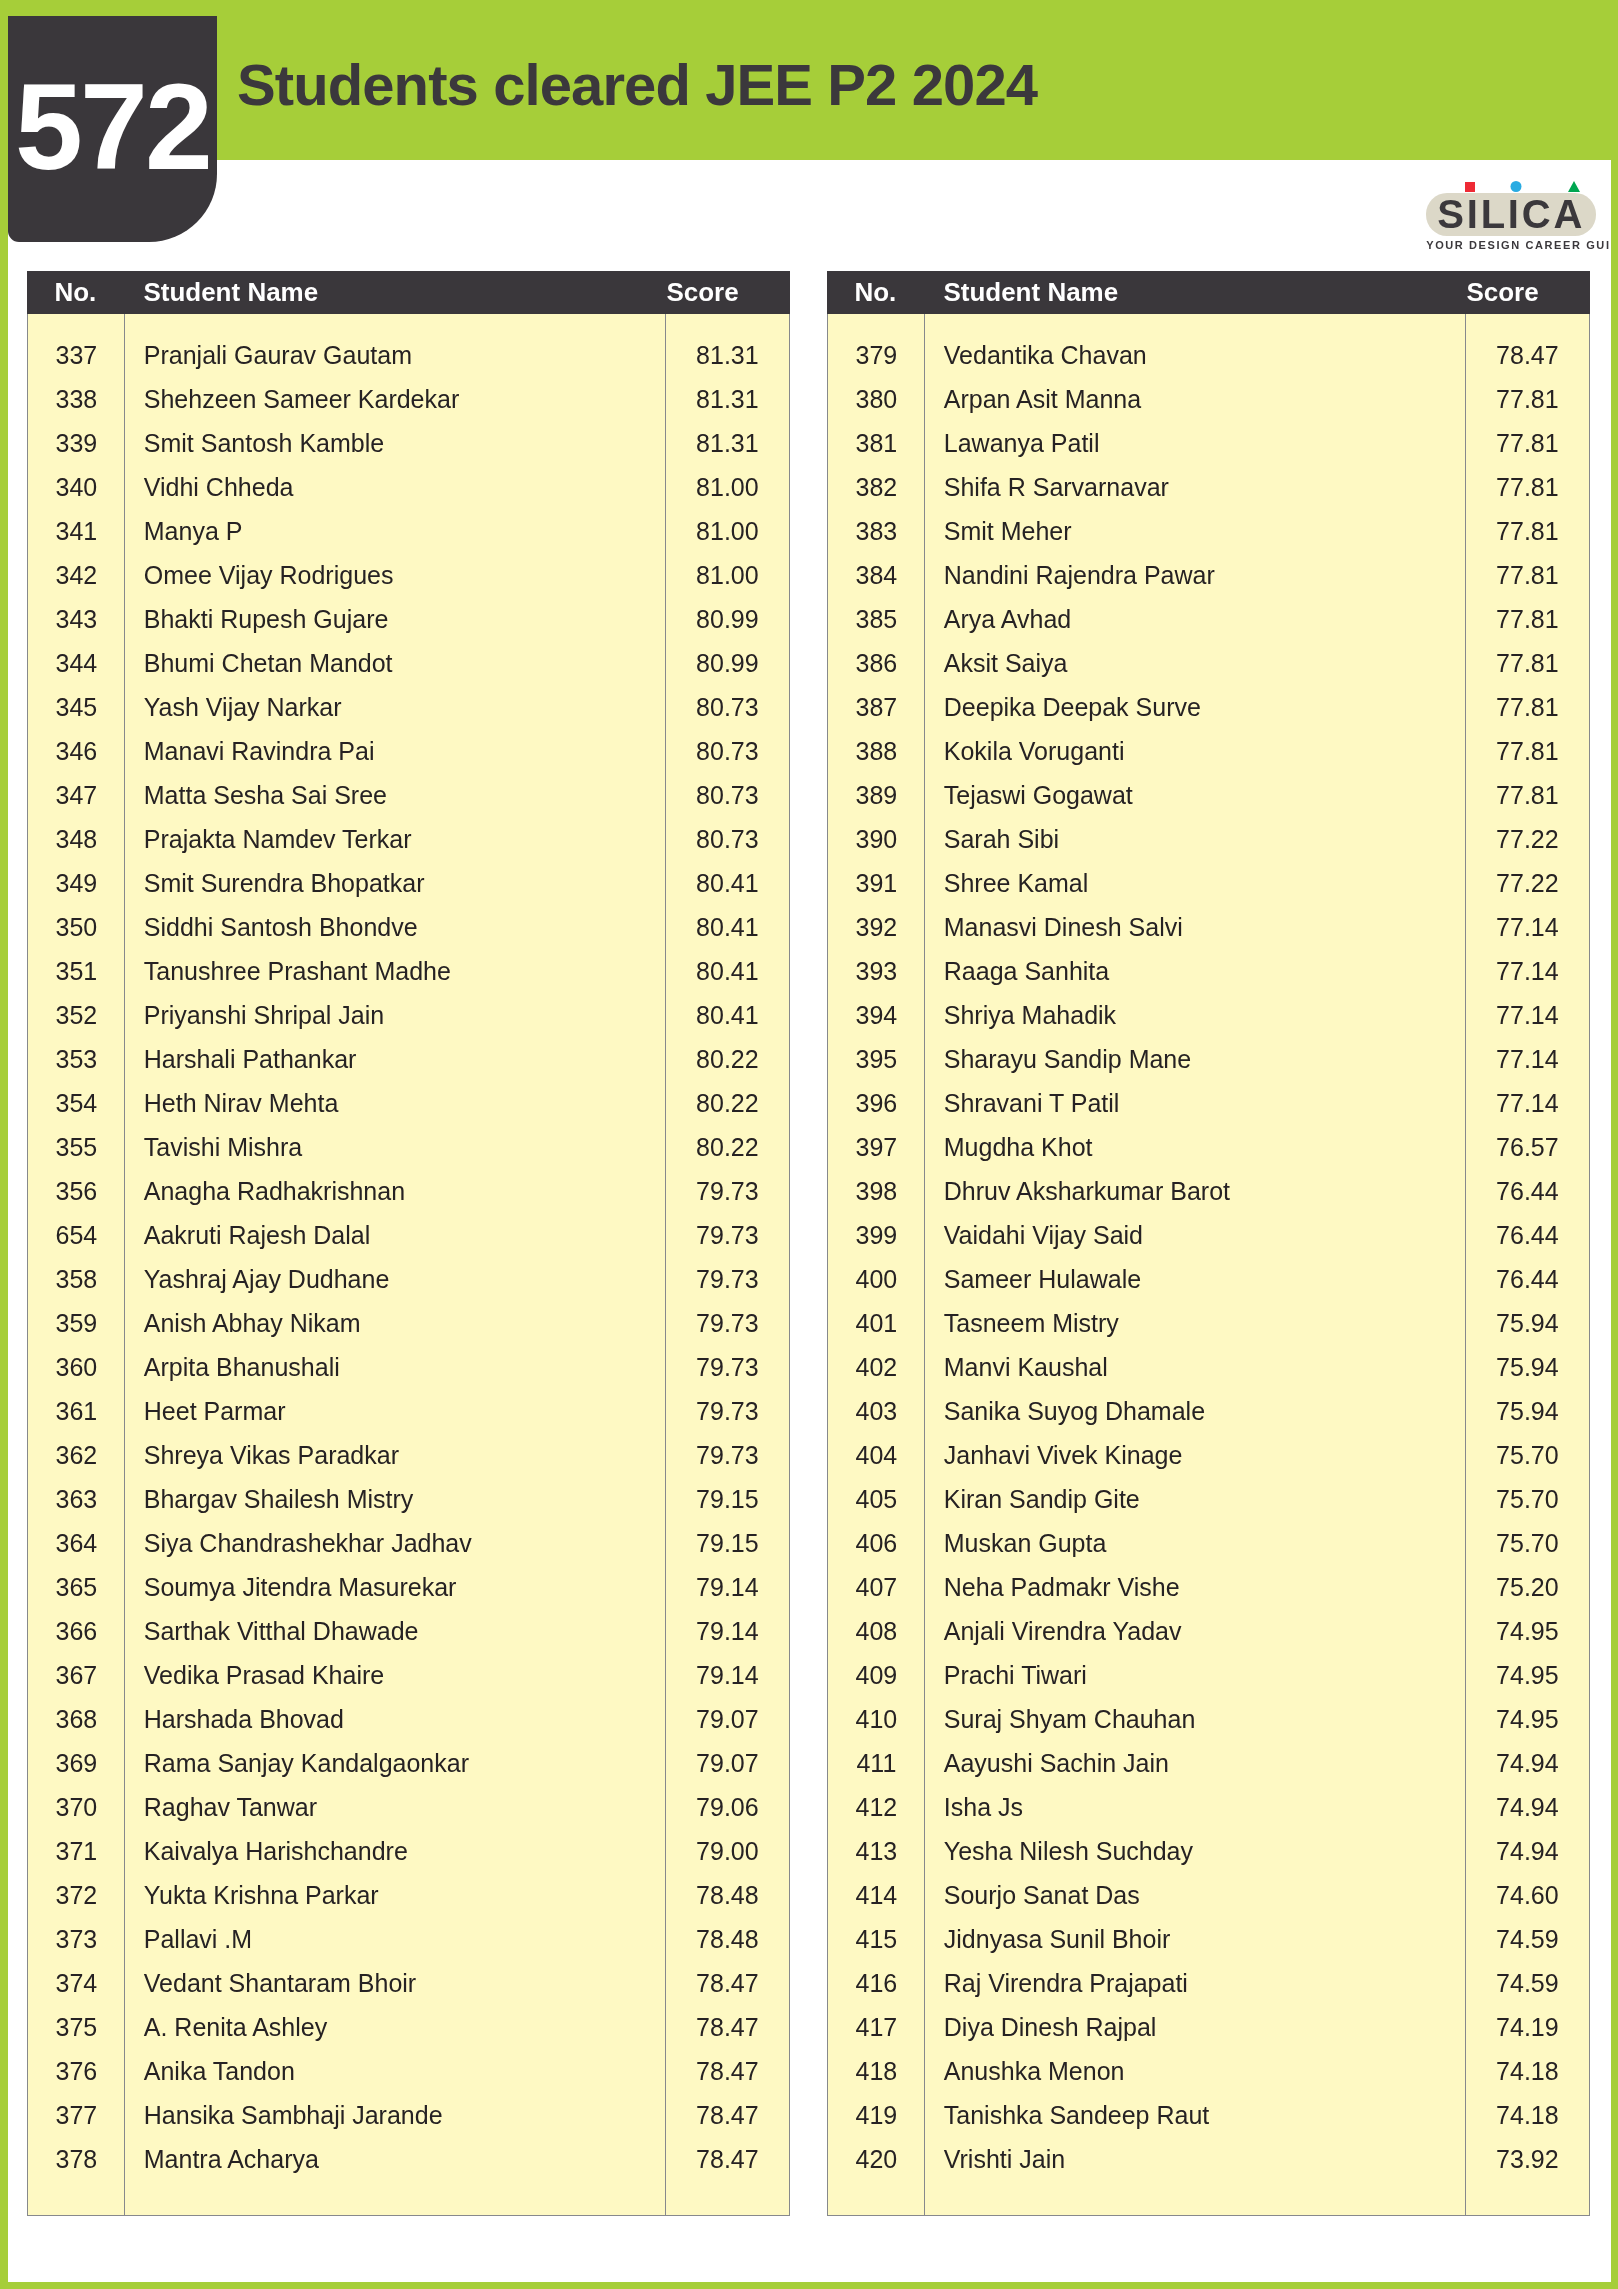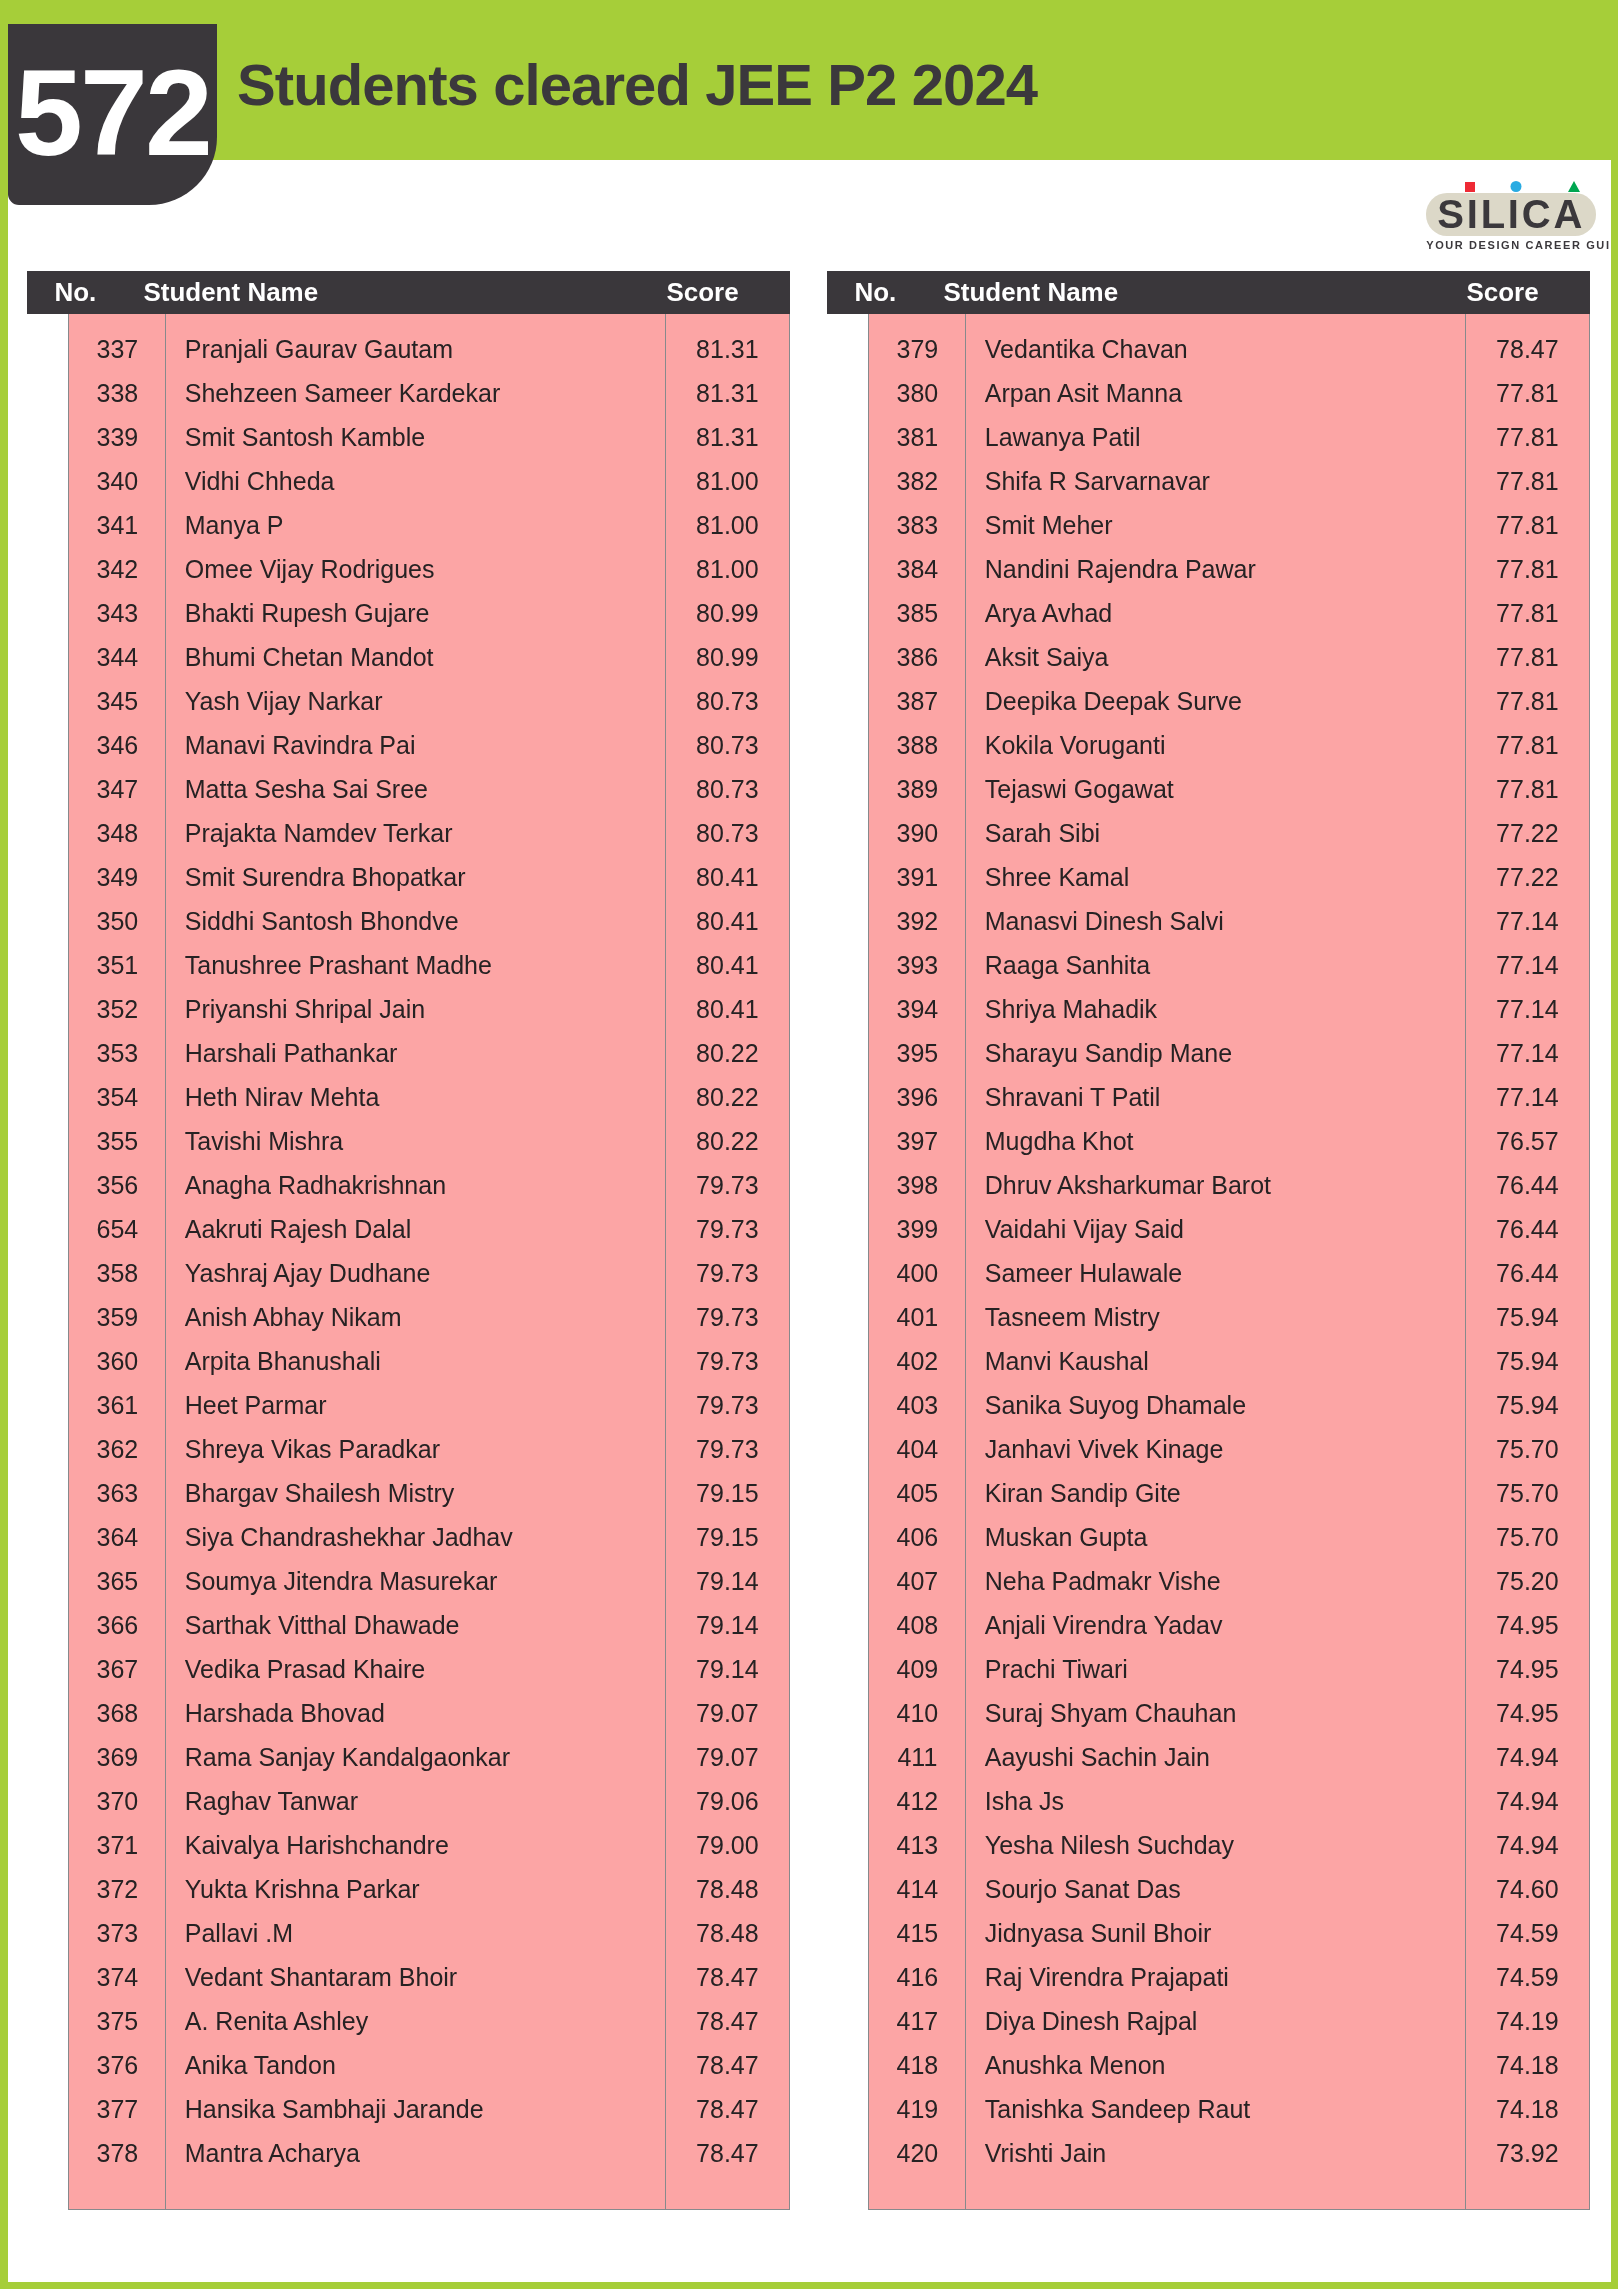--- a/index.html
+++ b/index.html
@@ -14,22 +14,22 @@
   }
   
   .banner{
     position:relative;
     height:152px;
     background:#a6ce39;
     display:flex;align-items:center;
   }
   .count-badge{
     position:absolute;
-    left:0;top:16px;
-    width:209px;height:181px;
+    left:0;top:8px;
+    width:209px;height:226px;
     background:#3a373b;
     border-radius:0 0 68px 11px;
     display:flex;align-items:center;justify-content:center;
     z-index:2;
   }
   .count-badge span{
     color:#ffffff;
     font-size:122px;
     font-weight:bold;
     letter-spacing:-2.8px;
@@ -98,23 +98,22 @@
     font-weight:bold;
   }
   .thead .h-no{text-align:center;}
   .thead .h-name{padding-left:20px;}
   .thead .h-score{}
   .tbody{
     position:relative;
     box-sizing:border-box;
     border:0.9px solid #87898c;
     border-top:none;
-    padding:13px 0 34px 0;
-    background:#fca5a5;
-    margin-left:41px;
+    padding:19px 0 34px 0;
+    background:#fef9c3;
   }
   .vline{position:absolute;top:0;bottom:0;width:0.9px;background:#87898c;}
   .vline-1{left:96px;}
   .vline-2{right:124px;}
   .trow{
     display:grid;
     grid-template-columns:96px 1fr 124px;
     height:44px;
     line-height:44px;
     font-size:25px;

